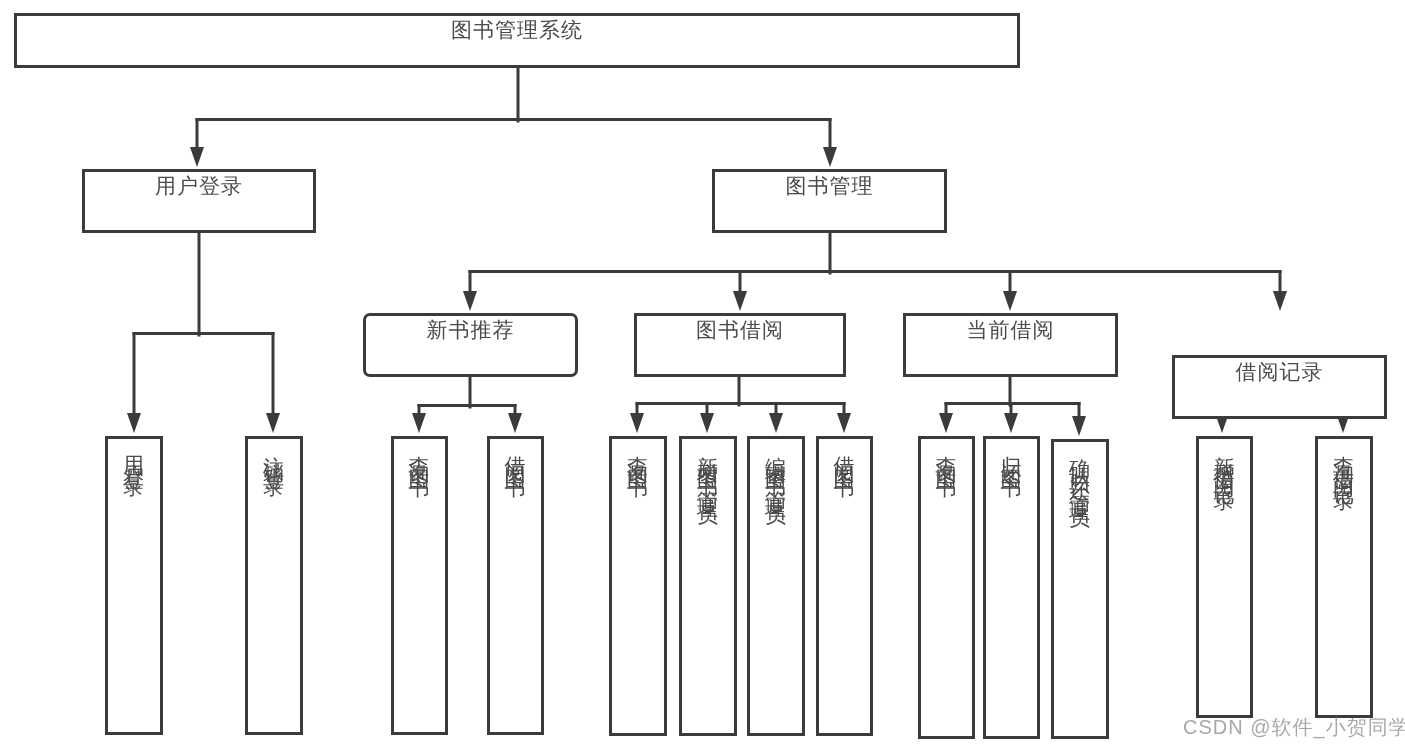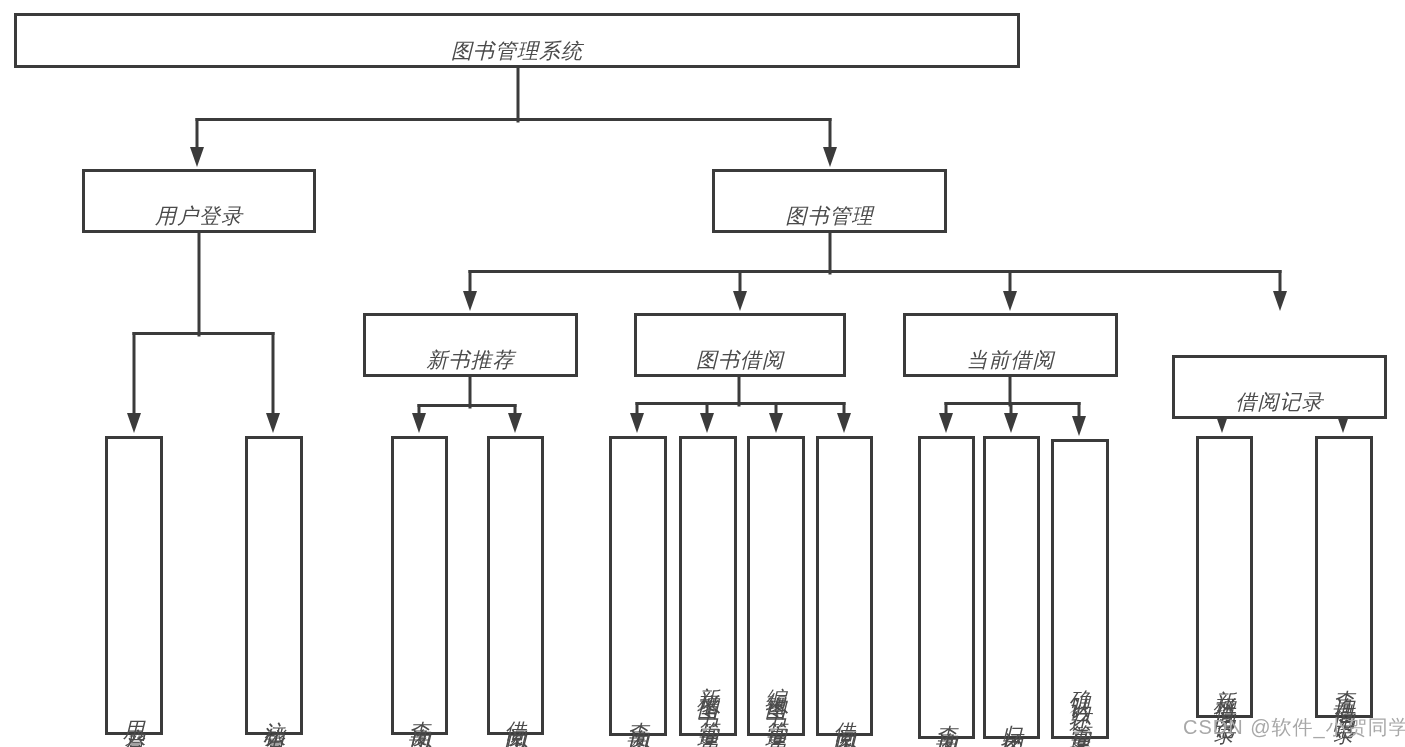--- a/index.html
+++ b/index.html
@@ -31,39 +31,38 @@
   .wires polygon {
     fill: #3b3b3b;
     stroke: none;
   }
   .box {
     position: absolute;
     box-sizing: border-box;
     border: 3px solid #3b3b3b;
     background: #ffffff;
     display: flex;
-    align-items: flex-end;
+    align-items: flex-start;
     justify-content: center;
     color: #4b4b4b;
     font-size: 21px;
     letter-spacing: 1px;
     white-space: nowrap;
-    font-style: italic;
   }
   .leaf span {
     writing-mode: vertical-rl;
     text-orientation: upright;
     letter-spacing: 7px;
     line-height: 1;
   }
   
   .n-root  { left: 14px;   top: 13px;  width: 1006px; height: 55px; }
   .n-user  { left: 82px;   top: 169px; width: 234px;  height: 64px; }
   .n-book  { left: 712px;  top: 169px; width: 235px;  height: 64px; }
-  .n-rec   { left: 363px;  top: 313px; width: 215px;  height: 64px; }
+  .n-rec   { left: 363px;  top: 313px; width: 215px;  height: 64px; border-radius: 7px; }
   .n-borrow{ left: 634px;  top: 313px; width: 212px;  height: 64px; }
   .n-cur   { left: 903px;  top: 313px; width: 215px;  height: 64px; }
   .n-hist  { left: 1172px; top: 313px; width: 215px;  height: 64px; margin-top: 42px; }
   
   .lf1  { left: 105px;  top: 436px; width: 58px; height: 299px; }
   .lf2  { left: 245px;  top: 436px; width: 58px; height: 299px; }
   .lf3  { left: 391px;  top: 436px; width: 57px; height: 299px; }
   .lf4  { left: 487px;  top: 436px; width: 57px; height: 299px; }
   .lf5  { left: 609px;  top: 436px; width: 58px; height: 300px; }
   .lf6  { left: 679px;  top: 436px; width: 58px; height: 300px; }

